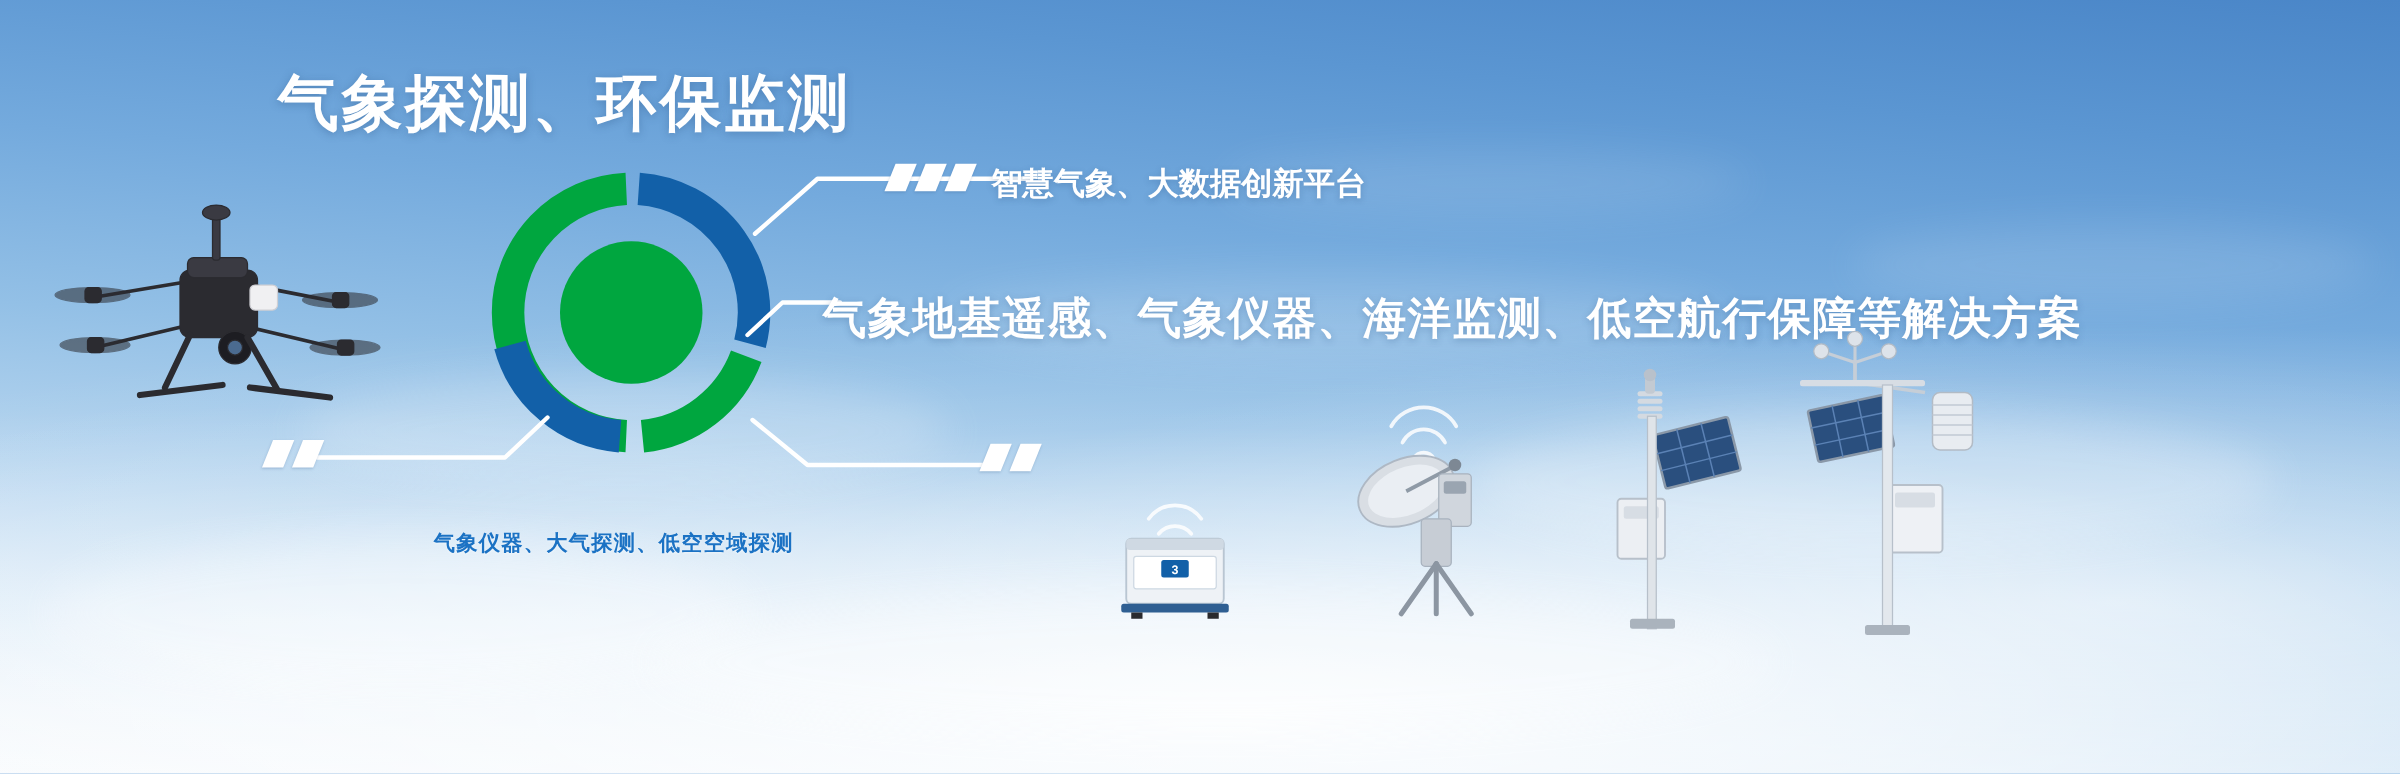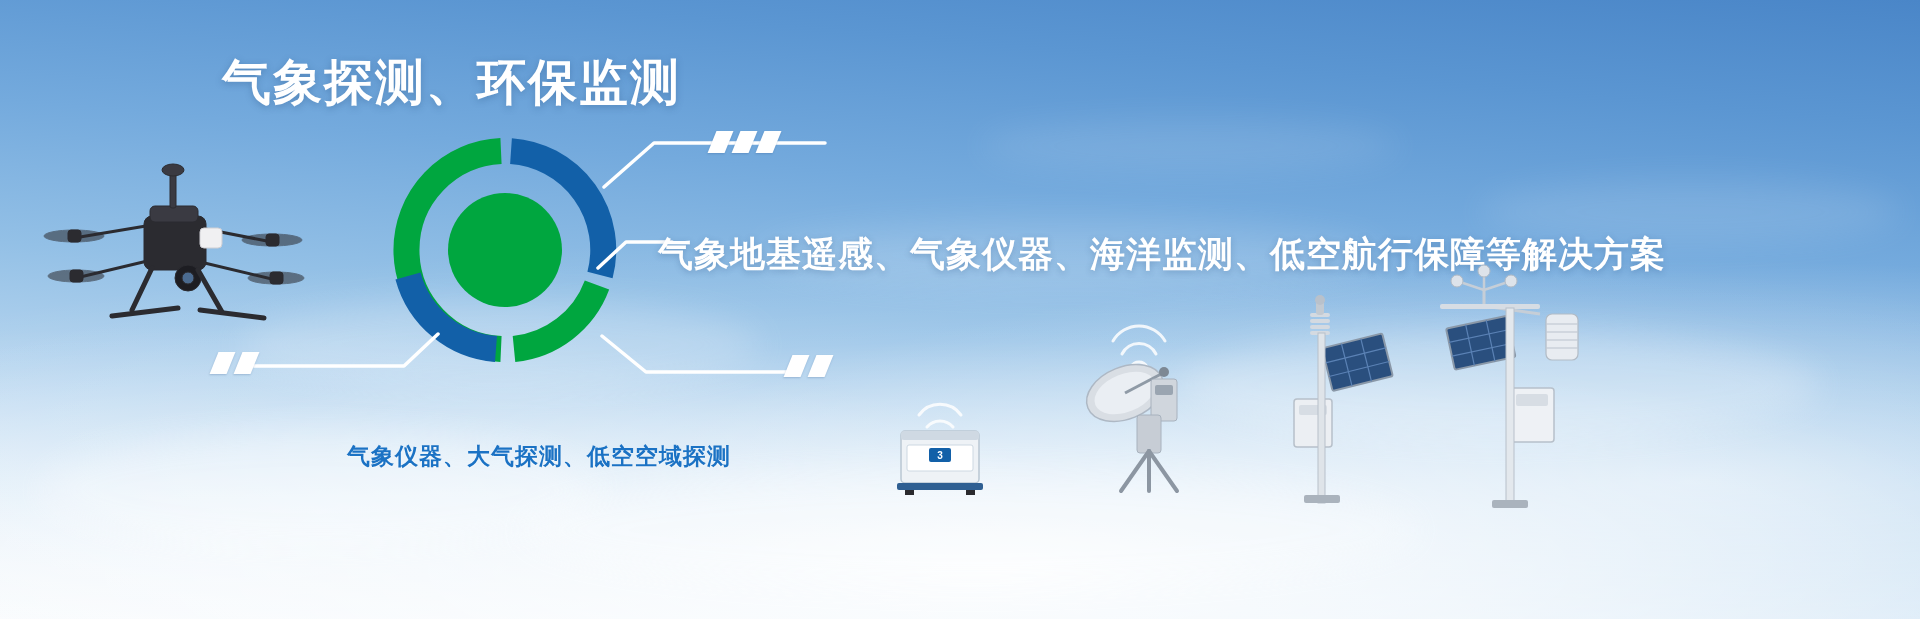--- a/index.html
+++ b/index.html
@@ -42,22 +42,22 @@
   .slashes{position:absolute;display:flex;gap:7px;}
   .slashes i{display:block;width:17px;height:22px;background:#ffffff;
     transform:skewX(-22deg);box-shadow:0 1px 2px rgba(40,80,130,.25);}
 
   
   .lbl{position:absolute;white-space:nowrap;font-weight:bold;}
   #label-top{left:793px;top:130px;font-size:25px;color:#ffffff;
     text-shadow:0 2px 5px rgba(40,80,130,.30);}
   #label-main{left:658px;top:231px;font-size:35px;color:#ffffff;letter-spacing:1px;
     text-shadow:0 2px 6px rgba(40,80,130,.30);}
-  #label-bottom{left:347px;top:423px;font-size:23px;color:#1b72c4;letter-spacing:1px;
-    text-shadow:0 1px 2px rgba(255,255,255,.55);margin-top:18px;}
+  #label-bottom{left:347px;top:423px;font-size:17px;color:#1b72c4;letter-spacing:1px;
+    text-shadow:0 1px 2px rgba(255,255,255,.55);}
 
   
   #drone{position:absolute;left:40px;top:150px;width:260px;height:200px;}
 
   
   #inst-lidar{position:absolute;left:885px;top:385px;width:110px;height:110px;}
   #inst-radar{position:absolute;left:1065px;top:315px;width:140px;height:180px;}
   #inst-solar{position:absolute;left:1270px;top:295px;width:130px;height:210px;}
   #inst-station{position:absolute;left:1410px;top:270px;width:190px;height:240px;}
   svg{display:block;overflow:visible;}
@@ -114,20 +114,21 @@
 
   <svg class="connector" style="left:212px;top:330px;width:230px;height:95px;" viewBox="0 0 230 95">
     <polyline points="226,4 192,36 42,36" fill="none" stroke="#ffffff" stroke-width="3.5" stroke-linecap="round" stroke-linejoin="round"></polyline>
     <polyline points="192,36 192,36" fill="none" stroke="#ffffff" stroke-width="3.5"></polyline>
   </svg>
   <div class="slashes" style="left:214px;top:352px;">
     <i></i>
     <i></i>
   </div>
 
+  <div class="lbl" id="label-top">智慧气象、大数据创新平台</div>
   <div class="lbl" id="label-main">气象地基遥感、气象仪器、海洋监测、低空航行保障等解决方案</div>
   <div class="lbl" id="label-bottom">气象仪器、大气探测、低空空域探测</div>
 
   <svg id="drone" viewBox="0 0 260 200">
     <g fill="#2b2b30" stroke="#2b2b30">
 
       <g stroke-width="3" stroke-linecap="round">
         <line x1="118" y1="74" x2="34" y2="88"></line>
         <line x1="150" y1="76" x2="232" y2="92"></line>
         <line x1="120" y1="108" x2="36" y2="128"></line>

